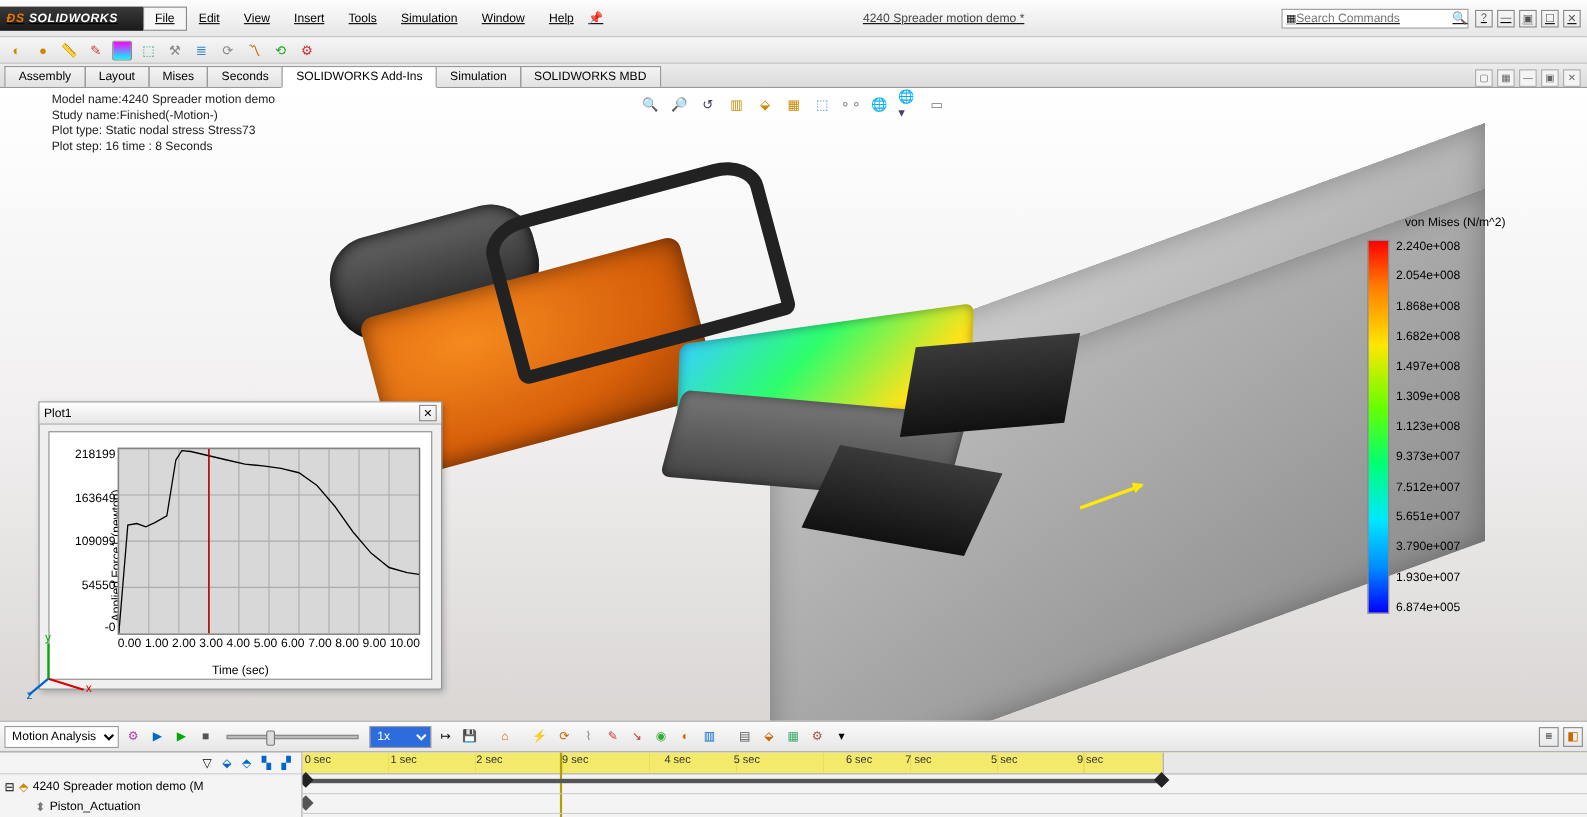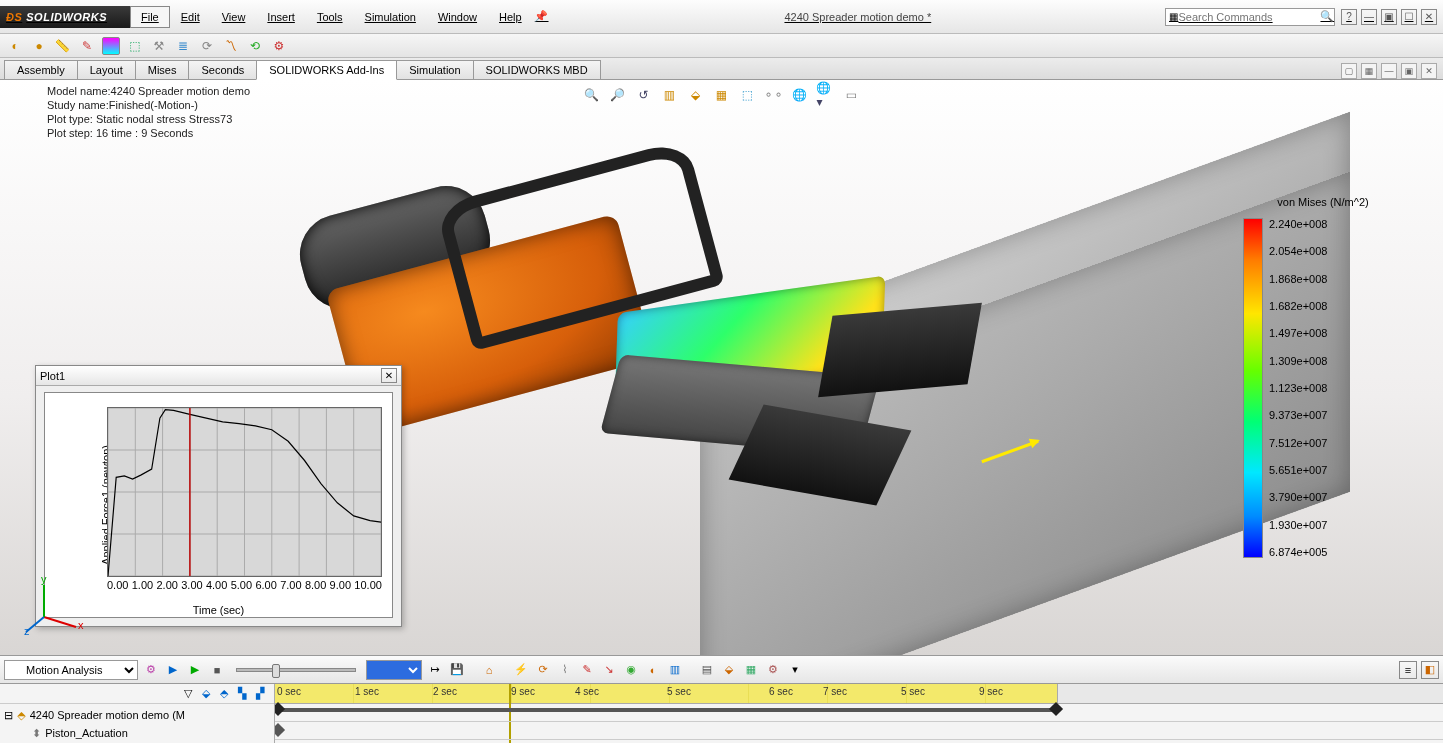--- a/index.html
+++ b/index.html
@@ -68,21 +68,21 @@
 .plot-grid line { stroke:#aaa; stroke-width:1;}
 .plot-line { stroke:#000; stroke-width:1.2; fill:none;}
 .plot-marker { stroke:#b00; stroke-width:1.5;}
 .ylabel { position:absolute; left:1px; top:50%; transform: translateY(-50%) rotate(-90deg); transform-origin:center; white-space:nowrap;}
 .xlabel { position:absolute; bottom:1px; left:50%; transform:translateX(-50%);}
 .xticks { position:absolute; bottom:26px; left:62px; right:10px; display:flex; justify-content:space-between; font-size:10px;}
 .yticks { position:absolute; top:14px; bottom:40px; left:18px; width:42px; display:flex; flex-direction:column; justify-content:space-between; text-align:right; font-size:10px;}
 
 
 .motionbar { height: 28px; background: linear-gradient(#fbfbfb,#e6e6e6); border-top:1px solid #999; display:flex; align-items:center; padding:0 4px; gap:4px;}
-.motionbar select, .motionbar .combo { border:1px solid #999; background:#fff; height:20px; font-size:11px; padding:0 17px;}
+.motionbar select, .motionbar .combo { border:1px solid #999; background:#fff; height:20px; font-size:11px; padding:0 2px;}
 .motionbar .ico { width:18px;height:18px;display:flex;align-items:center;justify-content:center;}
 .motionbar .slider { flex:0 0 120px; height:4px; background:#bbb; border:1px solid #888; margin:0 6px; position:relative;}
 .motionbar .slider .thumb { position:absolute; top:-5px; left:30%; width:8px; height:14px; background:#ddd; border:1px solid #777; border-radius:2px;}
 
 
 .timeline-wrap { height: 60px; border-top:1px solid #999; display:flex; background:#f4f4f4;}
 .timeline-left { width:275px; border-right:1px solid #aaa; }
 .tl-toolbar { height:20px; display:flex; align-items:center; gap:4px; padding:0 4px; border-bottom:1px solid #ccc; justify-content:flex-end;}
 .tl-tree { padding:2px 4px; }
 .tl-tree .row { display:flex; align-items:center; height:18px; gap:4px;}
@@ -156,21 +156,21 @@
     <span>▣</span>
     <span>✕</span>
   </div>
 </div>
 
 <div class="viewport">
   <div class="overlay-info">
     <div>Model name:4240 Spreader motion demo</div>
     <div>Study name:Finished(-Motion-)</div>
     <div>Plot type: Static nodal stress Stress73</div>
-    <div>Plot step: 16    time : 9 Seconds</div>
+    <div>Plot step: 16    time : 8 Seconds</div>
   </div>
 
   <div class="view-toolbar">
     <span class="vico">🔍</span>
     <span class="vico">🔎</span>
     <span class="vico">↺</span>
     <span class="vico" style="color:#c80">▥</span>
     <span class="vico" style="color:#c80">⬙</span>
     <span class="vico" style="color:#c80">▦</span>
     <span class="vico" style="color:#39c">⬚</span>
@@ -216,20 +216,27 @@
   </div>
 
   <div class="plotwin">
     <div class="titlebar">
       <span>Plot1</span>
       <span class="close">✕</span>
     </div>
     <div class="chart">
       <div class="ylabel">Applied Force1 (newton)</div>
       <div class="xlabel">Time (sec)</div>
+      <div class="yticks">
+        <span>218199</span>
+          <span>163649</span>
+          <span>109099</span>
+          <span>54550</span>
+          <span>-0</span>
+      </div>
       <div class="xticks">
         <span>0.00</span>
           <span>1.00</span>
           <span>2.00</span>
           <span>3.00</span>
           <span>4.00</span>
           <span>5.00</span>
           <span>6.00</span>
           <span>7.00</span>
           <span>8.00</span>
@@ -327,21 +334,21 @@
         <span>Piston_Actuation</span>
       </div>
     </div>
   </div>
   <div class="timeline-right">
     <div class="ruler">
       <span class="tick" style="left:2px">0 sec</span>
       <span class="tick" style="left:80px">1 sec</span>
       <span class="tick" style="left:158px">2 sec</span>
       <span class="tick" style="left:236px">9 sec</span>
-      <span class="tick" style="left:300px">4 sec</span>
+      <span class="tick" style="left:329px">4 sec</span>
       <span class="tick" style="left:392px">5 sec</span>
       <span class="tick" style="left:494px">6 sec</span>
       <span class="tick" style="left:548px">7 sec</span>
       <span class="tick" style="left:626px">5 sec</span>
       <span class="tick" style="left:704px">9 sec</span>
       <span class="tick" style="left:782px">10 sec</span>
       <span class="tick" style="left:860px">11 sec</span>
       <span class="tick" style="left:938px">12 sec</span>
       <span class="tick" style="left:1016px">13 sec</span>
       <span class="tick" style="left:1094px">14 sec</span>

